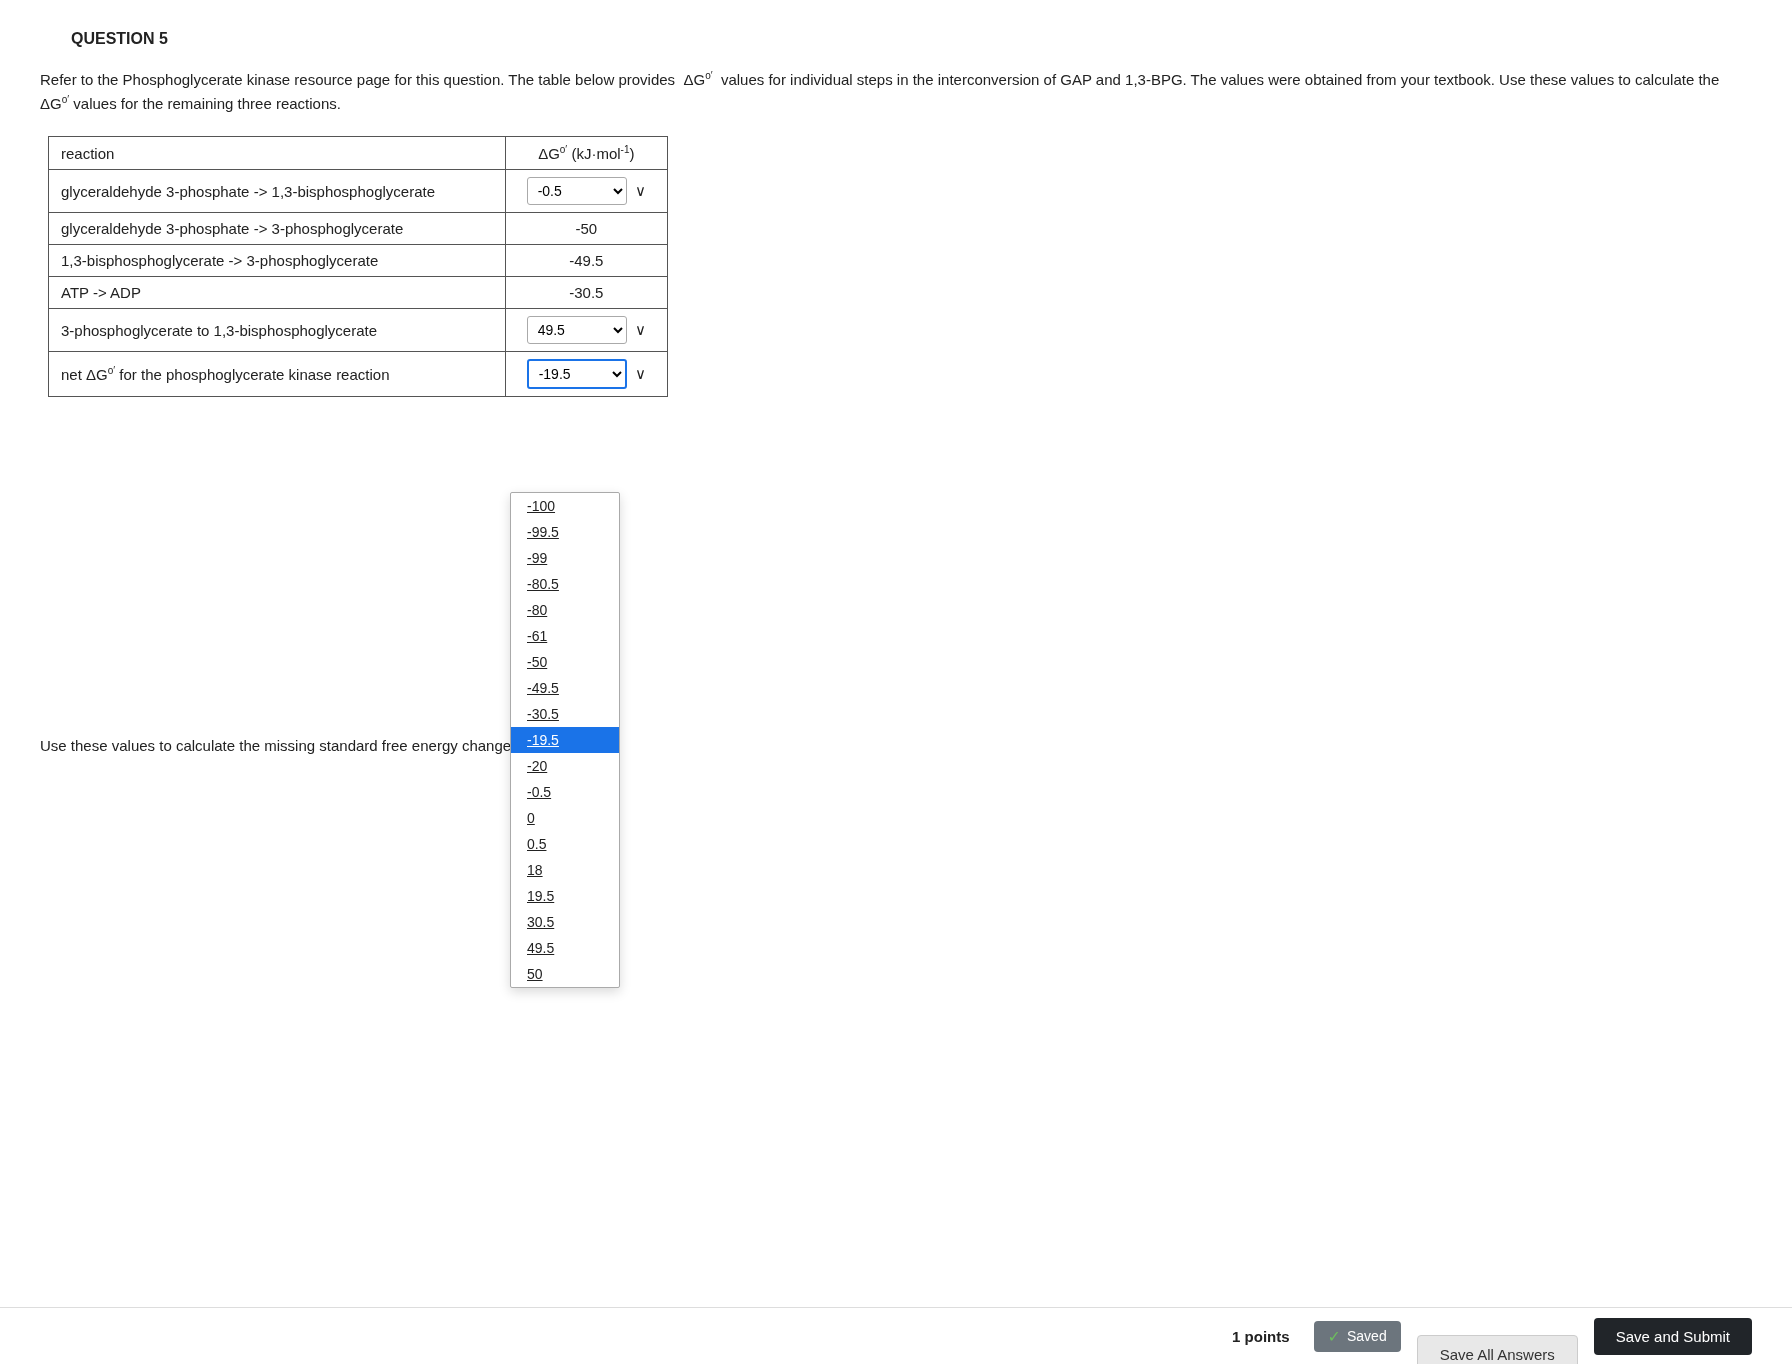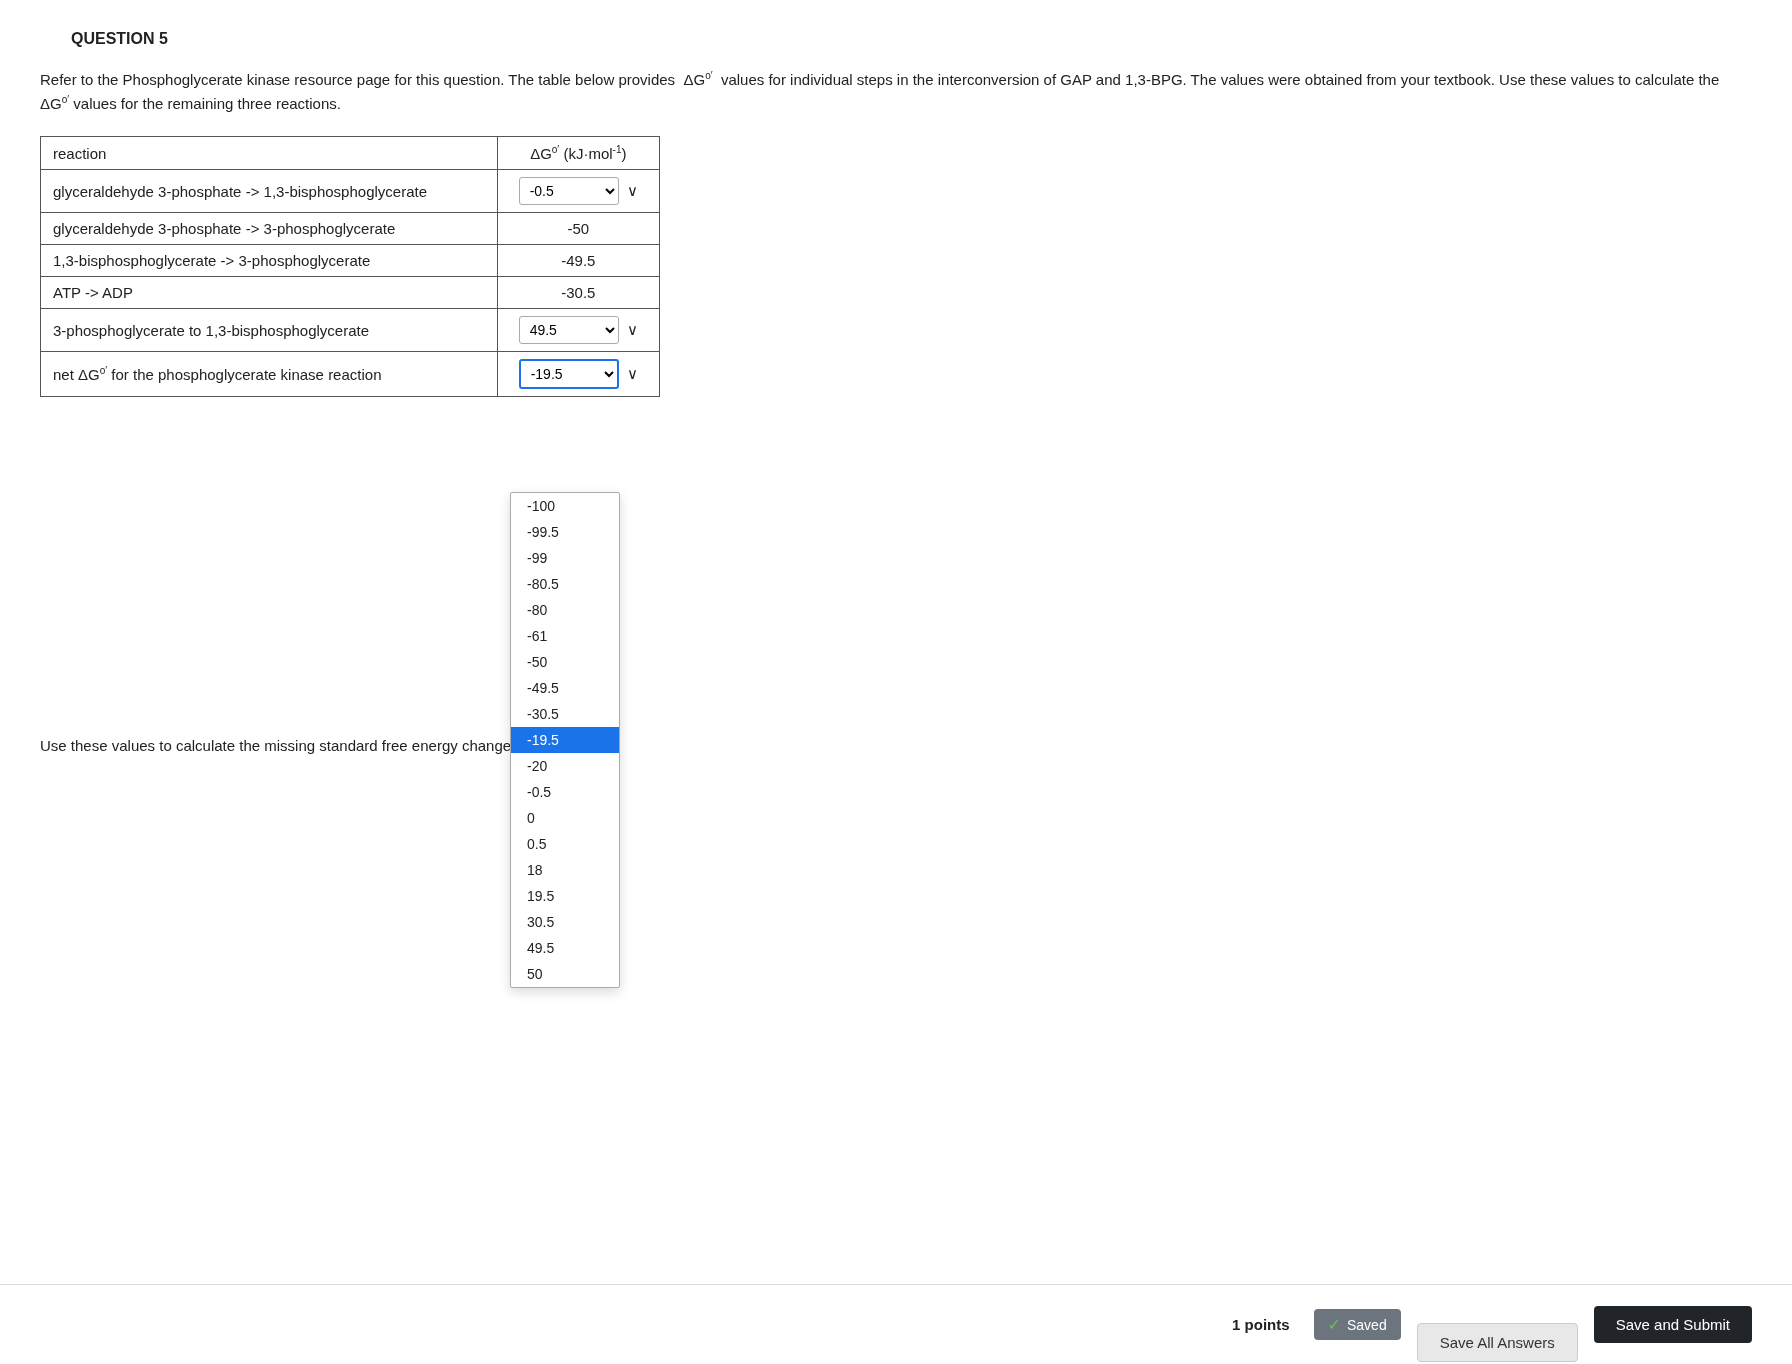--- a/index.html
+++ b/index.html
@@ -24,20 +24,21 @@
     .question-text {
       line-height: 1.6;
       margin-bottom: 20px;
       font-size: 15px;
     }
 
     .data-table {
       border-collapse: collapse;
       margin-bottom: 20px;
       min-width: 620px;
+      margin-left: 8px;
     }
 
     .data-table td, .data-table th {
       border: 1px solid #555;
       padding: 7px 12px;
       font-size: 15px;
     }
 
     .data-table .reaction-col {
       min-width: 450px;
@@ -67,21 +68,21 @@
       margin-top: 10px;
       font-size: 15px;
     }
 
     
     .bottom-bar {
       position: fixed;
       bottom: 0;
       left: 0;
       right: 0;
-      height: 80px;
+      height: 57px;
       background: #fff;
       border-top: 1px solid #ddd;
       display: flex;
       align-items: center;
       justify-content: flex-end;
       padding: 0 40px;
       gap: 16px;
     }
 
     .points-label {
@@ -138,20 +139,21 @@
       z-index: 100;
       min-width: 110px;
       box-shadow: 0 4px 12px rgba(0,0,0,0.15);
     }
 
     .dropdown-overlay .option {
       padding: 5px 16px;
       font-size: 14px;
       cursor: pointer;
       color: #222;
+      text-decoration: underline;
     }
 
     .dropdown-overlay .option.selected {
       background: #1a73e8;
       color: #fff;
     }
 
     sup {
       font-size: 10px;
     }

